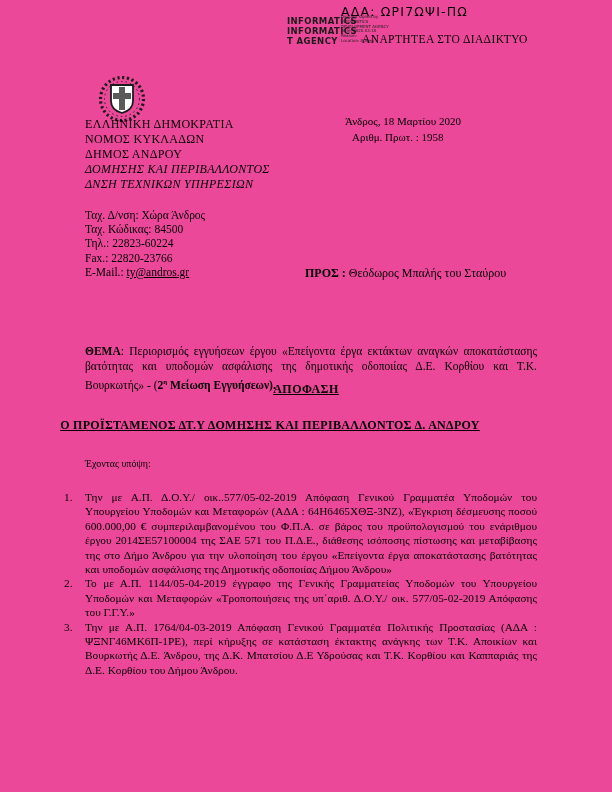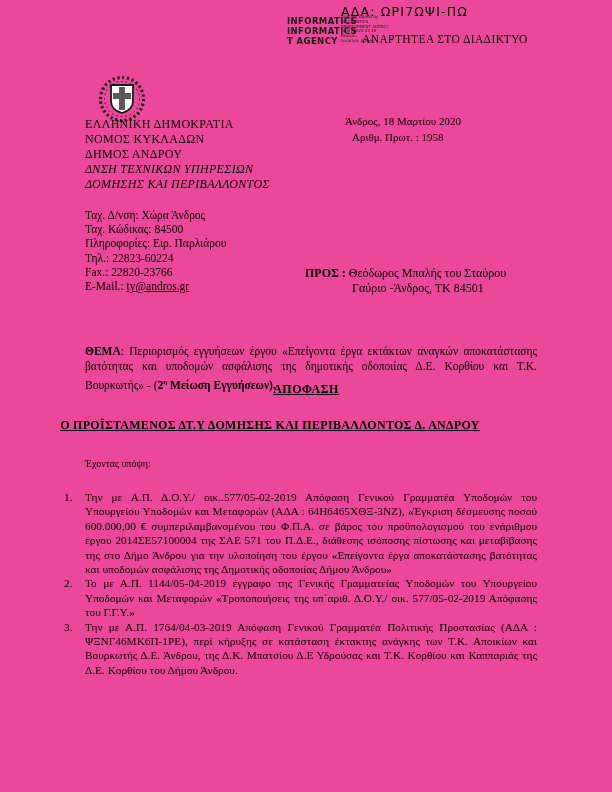--- a/index.html
+++ b/index.html
@@ -109,41 +109,39 @@
       <path d="M17 10 h22 v16 q0 9 -11 12 q-11 -3 -11 -12 z" fill="#ffffff" stroke="#1c1c1c" stroke-width="1.8"></path>
       <rect x="25" y="12" width="6" height="23" fill="#5a5a5a"></rect>
       <rect x="19" y="18" width="18" height="6" fill="#5a5a5a"></rect>
     </svg>
   </div>
 
   <div class="org-block">
     <div>ΕΛΛΗΝΙΚΗ ΔΗΜΟΚΡΑΤΙΑ</div>
     <div>ΝΟΜΟΣ ΚΥΚΛΑΔΩΝ</div>
     <div>ΔΗΜΟΣ ΑΝΔΡΟΥ</div>
+    <div class="dept">ΔΟΜΗΣΗΣ ΚΑΙ ΠΕΡΙΒΑΛΛΟΝΤΟΣ</div>
     <div class="dept">ΔΝΣΗ ΤΕΧΝΙΚΩΝ ΥΠΗΡΕΣΙΩΝ</div>
-    <div class="dept">ΔΟΜΗΣΗΣ ΚΑΙ ΠΕΡΙΒΑΛΛΟΝΤΟΣ</div>
   </div>
 
   <div class="date-block">
     <div>Άνδρος, 18 Μαρτίου 2020</div>
     <div class="proto">Αριθμ. Πρωτ. : 1958</div>
   </div>
 
   <div class="contact-block">
     <div>Ταχ. Δ/νση: Χώρα Άνδρος</div>
     <div>Ταχ. Κώδικας:  84500</div>
-    <div>Πληροφορίες: Ειρ. Παρλιάρου</div>
     <div>Τηλ.: 22823-60224</div>
     <div>Fax.: 22820-23766</div>
     <div><span>E-Mail.: </span><span class="email-link">ty@andros.gr</span></div>
   </div>
 
   <div class="recipient">
     <div><span class="lbl">ΠΡΟΣ :</span><span> Θεόδωρος Μπαλής του Σταύρου</span></div>
-    <div class="addr">Γαύριο -Άνδρος, ΤΚ 84501</div>
   </div>
 
   <div class="subject"><span style="font-weight: bold;">ΘΕΜΑ</span><span>:  Περιορισμός εγγυήσεων έργου «Επείγοντα έργα εκτάκτων αναγκών αποκατάστασης βατότητας και υποδομών ασφάλισης της δημοτικής οδοποιίας Δ.Ε. Κορθίου και Τ.Κ. Βουρκωτής» - (</span><span style="font-weight: bold;">2</span><sup style="font-weight: bold;">η</sup><span style="font-weight: bold;"> Μείωση Εγγυήσεων).</span></div>
 
   <div class="decision-title">ΑΠΟΦΑΣΗ</div>
   <div class="decision-subtitle">Ο ΠΡΟΪΣΤΑΜΕΝΟΣ ΔΤ.Υ ΔΟΜΗΣΗΣ ΚΑΙ ΠΕΡΙΒΑΛΛΟΝΤΟΣ Δ. ΑΝΔΡΟΥ</div>
 
   <div class="preamble">Έχοντας υπόψη:</div>
 
   <div class="list">

